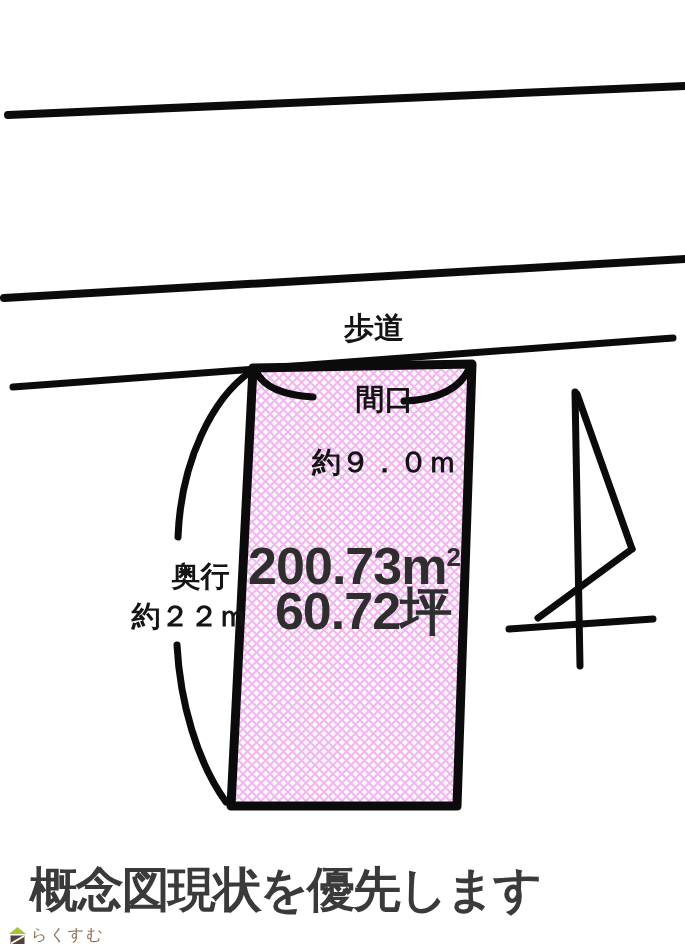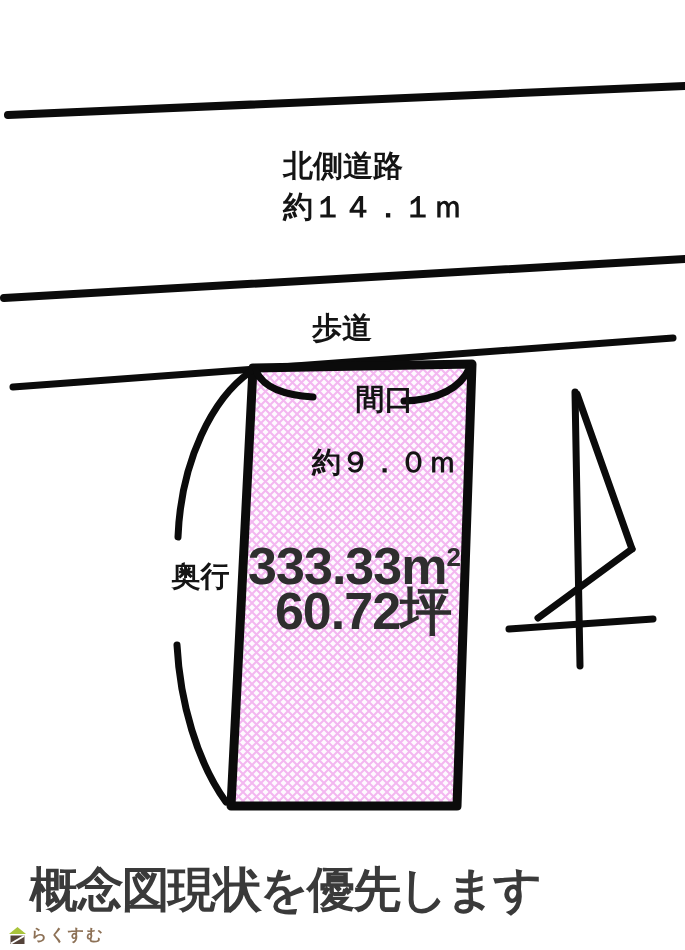--- a/index.html
+++ b/index.html
@@ -60,21 +60,21 @@
     position: absolute;
     left: 8px;
     top: 925px;
     display: flex;
     align-items: center;
     gap: 4px;
   }
   .logo-text {
     color: #8d7156;
     font-size: 16px;
-    font-weight: 700;
+    font-weight: 400;
     letter-spacing: 2px;
   }
 </style>
 </head>
 <body>
 
 <div class="canvas">
 
   <svg class="drawing" width="685" height="950" viewBox="0 0 685 950">
     <defs>
@@ -99,33 +99,30 @@
     <path d="M177,645 C180,702 197,762 226,802" fill="none" stroke-width="7" stroke-linecap="round" stroke="#0b0b0b"></path>
 
     <g fill="none" stroke-width="7" stroke-linecap="round" stroke="#0b0b0b">
       <path d="M575,392 L580,666"></path>
       <path d="M577,394 L632,549"></path>
       <path d="M632,549 L538,618"></path>
       <path d="M509,629 L653,619"></path>
     </g>
   </svg>
 
-  <div class="lbl" style="left:283px; top:146px;">
-    <div>北側道路</div>
-    <div>約１４．１ｍ</div>
-  </div>
 
-  <div class="lbl" style="left:312px; top:308px;">歩道</div>
+  <div class="lbl" style="left:344px; top:308px;">歩道</div>
 
   <div class="lbl centered" style="left:364px; top:380px; font-size:29px;">間口</div>
   <div class="lbl centered" style="left:364px; top:423px; font-size:29px;margin-top:20px;">約９．０ｍ</div>
 
   <div class="lbl centered" style="left:180px; top:557px; font-size:29px;">奥行</div>
+  <div class="lbl centered" style="left:169px; top:597px; font-size:29px;">約２２ｍ</div>
 
-  <div class="area-text" style="left:354px; top:540px;"><span>333.33</span><span>m</span><sup>2</sup></div>
+  <div class="area-text" style="left:354px; top:540px;"><span>200.73</span><span>m</span><sup>2</sup></div>
   <div class="area-text" style="left:355px; top:585px;margin-left:8px;">60.72坪</div>
 
   <div class="disclaimer">概念図現状を優先します</div>
 
   <div class="logo">
     <svg width="19" height="19" viewBox="0 0 19 19">
       <polygon points="9.5,1 18,8 1,8" fill="#a9c43b"></polygon>
       <rect x="2.5" y="9.5" width="14" height="8.5" fill="#54433a"></rect>
       <path d="M3,17.5 L16,10" stroke="#ffffff" stroke-width="2" fill="none"></path>
     </svg>

